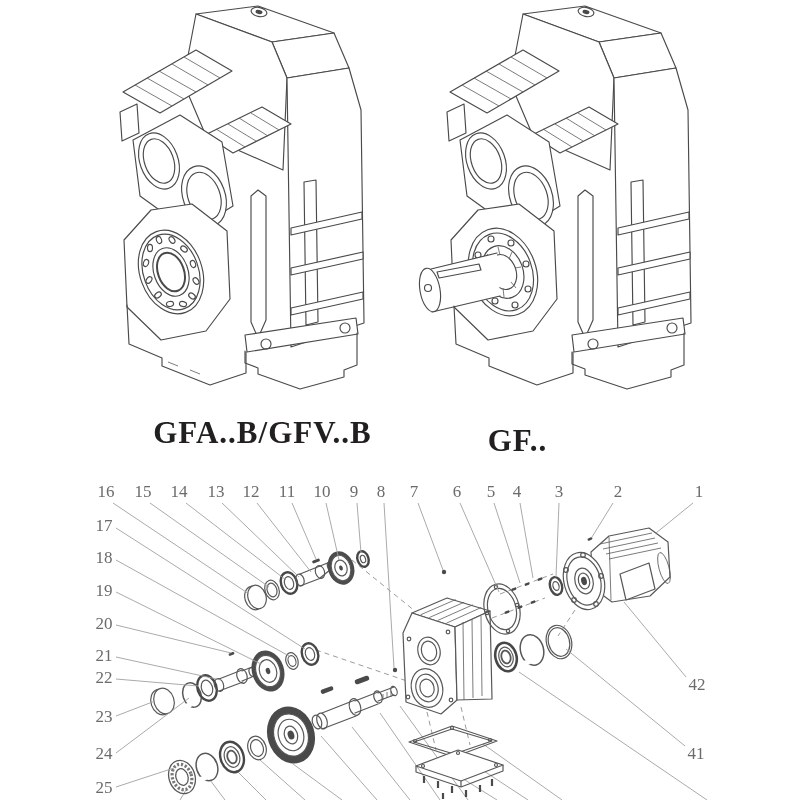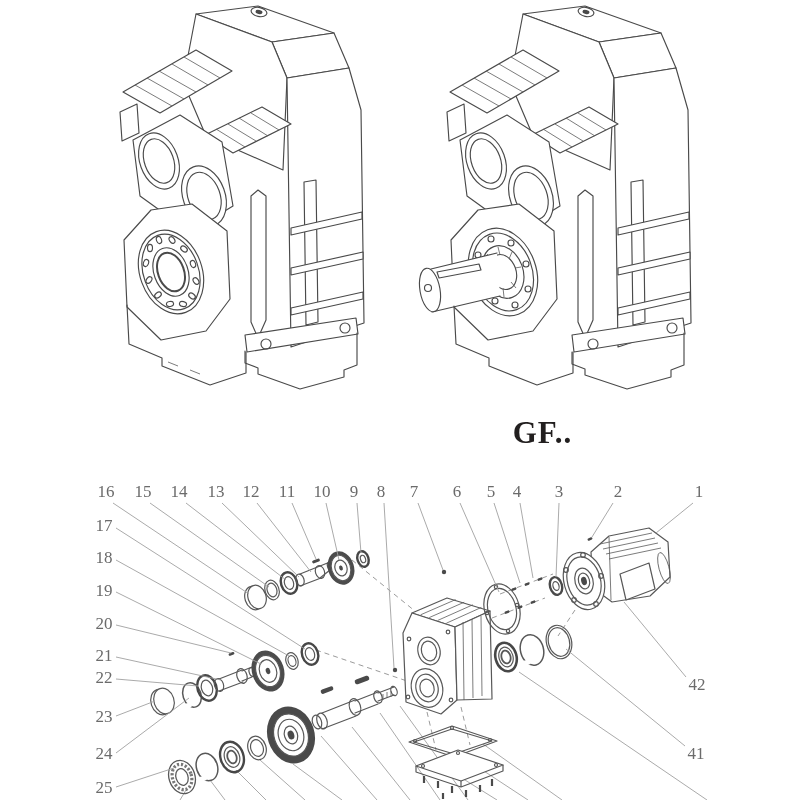--- a/index.html
+++ b/index.html
@@ -5,21 +5,21 @@
   html,body{margin:0;padding:0;background:#fff;}
   .stage{position:relative;width:800px;height:800px;background:#fff;overflow:hidden;
          font-family:"Liberation Serif", serif;}
   .fig{position:absolute;}
   .fig-left{left:60px;top:0;width:330px;height:405px;}
   .fig-right{left:410px;top:0;width:330px;height:405px;}
   .exploded{position:absolute;left:0;top:470px;width:800px;height:330px;}
   .caption{position:absolute;top:413px;height:40px;line-height:40px;text-align:center;
            font-weight:bold;font-size:31px;letter-spacing:1px;color:#221f1f;}
   .caption-left{left:100px;width:325px;}
-  .caption-right{left:455px;width:175px;}
+  .caption-right{left:430px;width:175px;margin-top:8px;}
   
   .ln{fill:none;stroke:#4a4a4a;stroke-width:1.15;stroke-linejoin:round;stroke-linecap:round;}
   .fc{fill:#ffffff;stroke:#4a4a4a;stroke-width:1.15;stroke-linejoin:round;}
   .thin{fill:none;stroke:#5a5a5a;stroke-width:0.8;}
   
   .p{fill:none;stroke:#585858;stroke-width:1.2;stroke-linejoin:round;stroke-linecap:round;}
   .pw{fill:#ffffff;stroke:#585858;stroke-width:1.2;stroke-linejoin:round;}
   .pd{fill:#4a4a4a;stroke:none;}
   .pt{fill:none;stroke:#474747;stroke-width:2.4;}
   .dash{fill:none;stroke:#8f8f8f;stroke-width:0.9;stroke-dasharray:5 4;}
@@ -157,20 +157,21 @@
           <path class="ln" d="M497,253 L431,269 M500,296 L432,312"></path>
           <ellipse class="fc" cx="430" cy="290" rx="10" ry="22" transform="rotate(-10 430 290)"></ellipse>
           <circle class="ln" cx="428" cy="288" r="3.5"></circle>
           <path class="fc" d="M437,272 L479,264 L481,270 L439,278 Z"></path>
         </g>
       </g>
       <path class="ln" d="M454,306 L456,344 L489,358 L489,366 L537,385 L573,373 L573,352"></path>
     </g>
   </svg>
 
+  <div class="caption caption-left">GFA..B/GFV..B</div>
   <div class="caption caption-right">GF..</div>
 
   <svg id="exploded-svg" class="exploded" viewBox="0 470 800 330">
 
     <g class="dash">
       <line x1="352" y1="560" x2="426" y2="620"></line>
       <line x1="316" y1="650" x2="407" y2="681"></line>
       <line x1="452" y1="640" x2="487" y2="626"></line>
       <line x1="500" y1="594" x2="553" y2="574"></line>
       <line x1="492" y1="618" x2="545" y2="598"></line>

